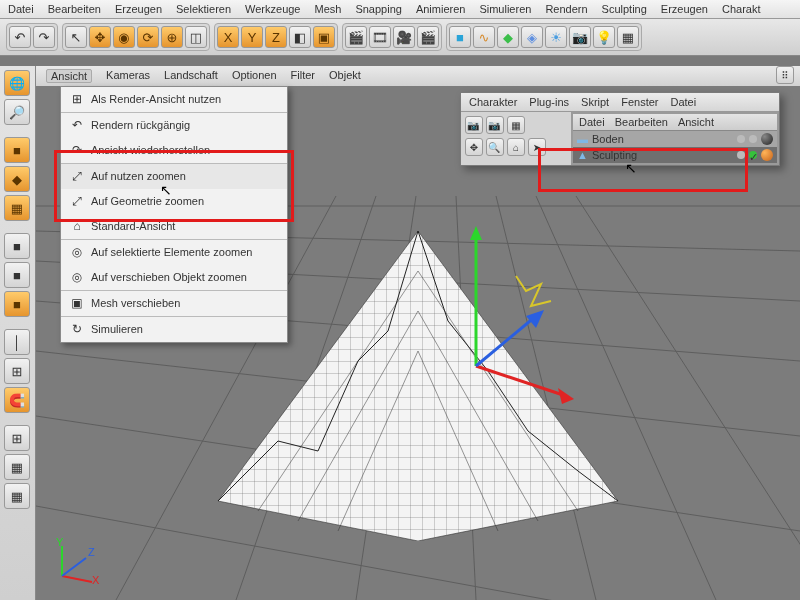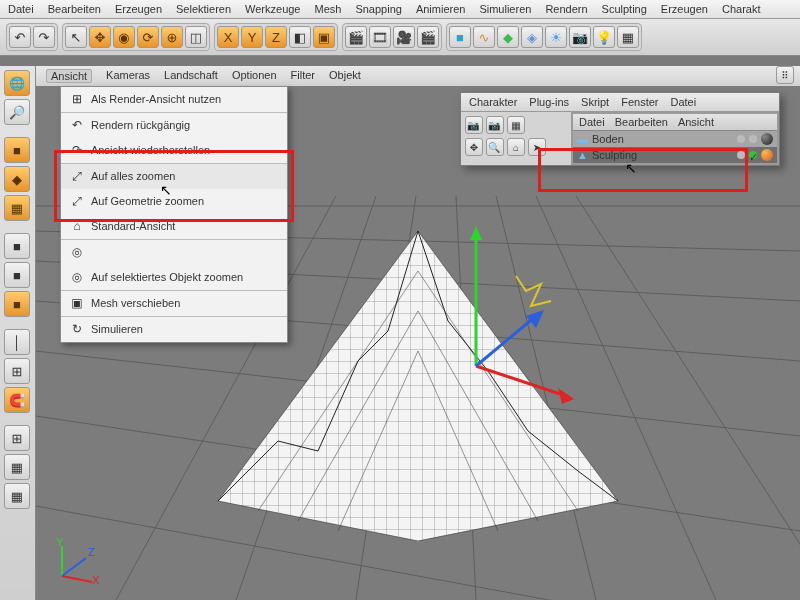--- a/index.html
+++ b/index.html
@@ -220,36 +220,37 @@
     <div class="item sep">
       <span class="icon">↶</span>
       <span>Rendern rückgängig</span>
     </div>
     <div class="item disabled">
       <span class="icon">↷</span>
       <span>Ansicht wiederherstellen</span>
     </div>
     <div class="item sep hovered">
       <span class="icon">⤢</span>
-      <span>Auf alles zoomen</span>
+      <span>Auf nutzen zoomen</span>
     </div>
     <div class="item">
       <span class="icon">⤢</span>
       <span>Auf Geometrie zoomen</span>
     </div>
     <div class="item">
       <span class="icon">⌂</span>
       <span>Standard-Ansicht</span>
     </div>
     <div class="item sep disabled">
       <span class="icon">◎</span>
+      <span>Auf selektierte Elemente zoomen</span>
     </div>
     <div class="item">
       <span class="icon">◎</span>
-      <span>Auf selektiertes Objekt zoomen</span>
+      <span>Auf verschieben Objekt zoomen</span>
     </div>
     <div class="item sep">
       <span class="icon">▣</span>
       <span>Mesh verschieben</span>
     </div>
     <div class="item sep">
       <span class="icon">↻</span>
       <span>Simulieren</span>
     </div>
   </div>

